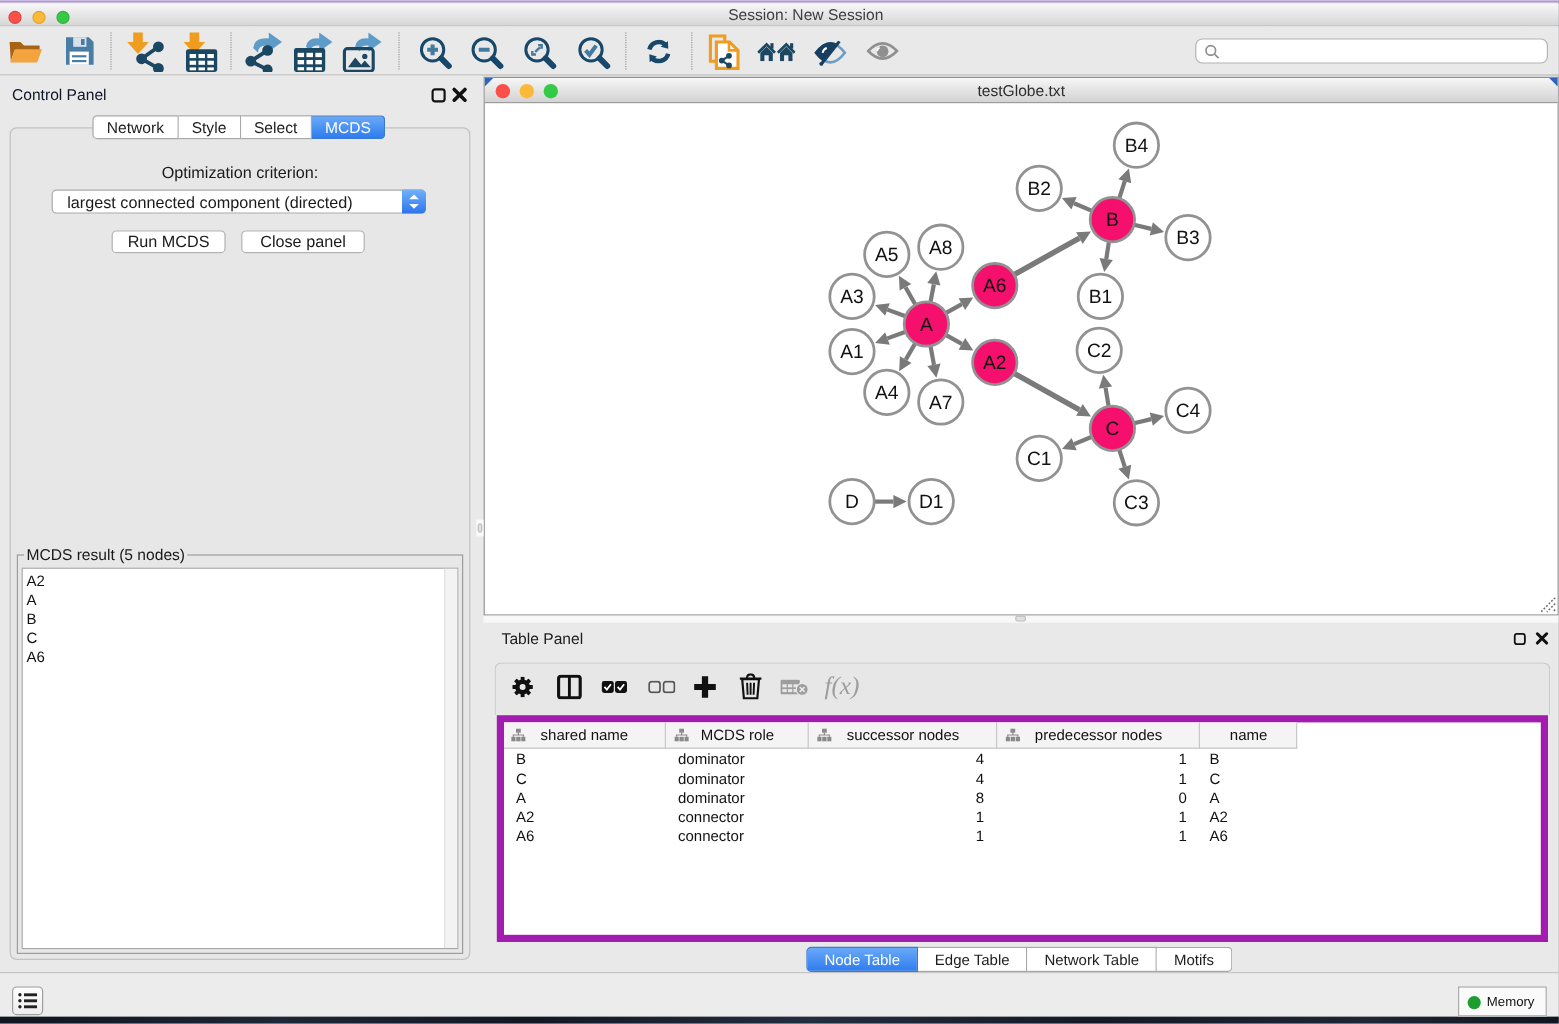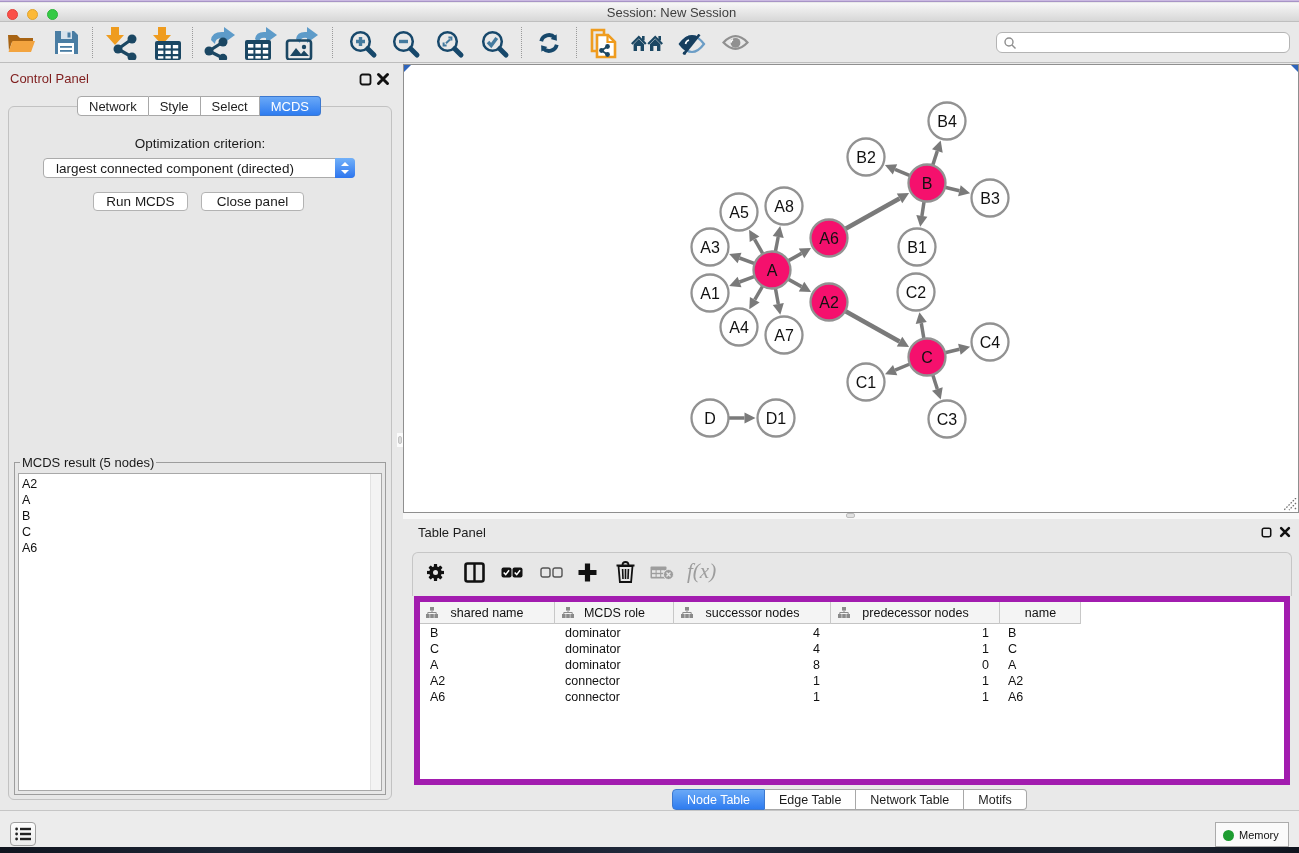--- a/index.html
+++ b/index.html
@@ -17,21 +17,21 @@
   .tl { position:absolute; width:11px; height:11px; border-radius:50%; top:6px; }
   
   #toolbar { position:absolute; left:0; top:22px; width:1299px; height:41px; background:#e9e9e9;
     border-bottom:1px solid #bdbdbd; }
   .tsep { position:absolute; top:5px; height:31px; width:0;
     border-left:1px dotted #9a9a9a; }
   #search { position:absolute; left:996px; top:10px; width:294px; height:21px; background:#fff;
     border:1px solid #b4b4b4; border-radius:6px; }
   
   #cpanel { position:absolute; left:0; top:63px; width:402px; height:747px; background:#e9e9e9; }
-  #cpanel .ptitle { position:absolute; left:10px; top:8px; font-size:13px; color:#7f1d1d; }
+  #cpanel .ptitle { position:absolute; left:10px; top:8px; font-size:13px; color:#0f172a; }
   #cpTabs { position:absolute; top:33px; left:77px; height:20px; display:flex; z-index:5; }
   .mtab { height:20px; line-height:19px; font-size:13px; color:#1d1d1d; background:#fff;
     border:1px solid #a8a8a8; border-left:none; padding:0 11px; text-align:center; }
   .mtab.first { border-left:1px solid #a8a8a8; border-radius:4px 0 0 4px; }
   .mtab.last { border-radius:0 4px 4px 0;text-align:right; }
   .mtab.sel { background:linear-gradient(#6aa9f7,#2e7cf0); color:#fff; border-color:#3c78cf; }
   #cpBox { position:absolute; left:8px; top:43px; width:384px; height:694px;
     border:1px solid #c2c2c2; border-radius:6px; background:#e7e7e7; }
   
   #nwin { position:absolute; left:403px; top:64px; width:896px; height:449px;
@@ -265,20 +265,26 @@
       <div style="position:absolute;left:14px;top:399px;width:372px;height:333px;border:1px solid #9d9d9d;"></div>
       <div style="position:absolute;left:20px;top:392px;font-size:13px;color:#1a1a1a;background:#e7e7e7;padding:0 2px;">MCDS result (5 nodes)</div>
       <div style="position:absolute;left:18px;top:410px;width:364px;height:318px;background:#fff;border:1px solid #a8a8a8;">
         <div style="position:absolute;left:3px;top:2px;font-size:12.5px;color:#111;line-height:16px;">A2<br>A<br>B<br>C<br>A6</div>
         <div style="position:absolute;right:0;top:0;width:11px;height:316px;background:#f3f3f3;border-left:1px solid #e2e2e2;"></div>
       </div>
     </div>
   </div>
 
   <div id="nwin">
+    <div id="ntitle">
+      <div class="tl" style="left:9px; top:5px; width:12px; height:12px; background:#fb5049;"></div>
+      <div class="tl" style="left:29px; top:5px; width:12px; height:12px; background:#fcb937;"></div>
+      <div class="tl" style="left:49px; top:5px; width:12px; height:12px; background:#35ca45;"></div>
+      <div class="title">testGlobe.txt</div>
+    </div>
     <div style="position:absolute;left:0;top:0;width:0;height:0;border-top:7px solid #2e65bc;border-right:7px solid transparent;"></div>
     <div style="position:absolute;right:0;top:0;width:0;height:0;border-top:7px solid #2e65bc;border-left:7px solid transparent;"></div>
     <svg style="position:absolute;right:1px;bottom:1px" width="13" height="13" viewBox="0 0 13 13">
       <g stroke="#6e6e6e" stroke-width="1.3" stroke-dasharray="1.6,1.4">
         <line x1="12" y1="0" x2="0" y2="12"></line>
           <line x1="12" y1="5" x2="5" y2="12"></line>
           <line x1="12" y1="10" x2="10" y2="12"></line>
       </g>
     </svg>
     <div id="graph" style="position:absolute;left:0;top:22px;width:894px;height:427px;">

